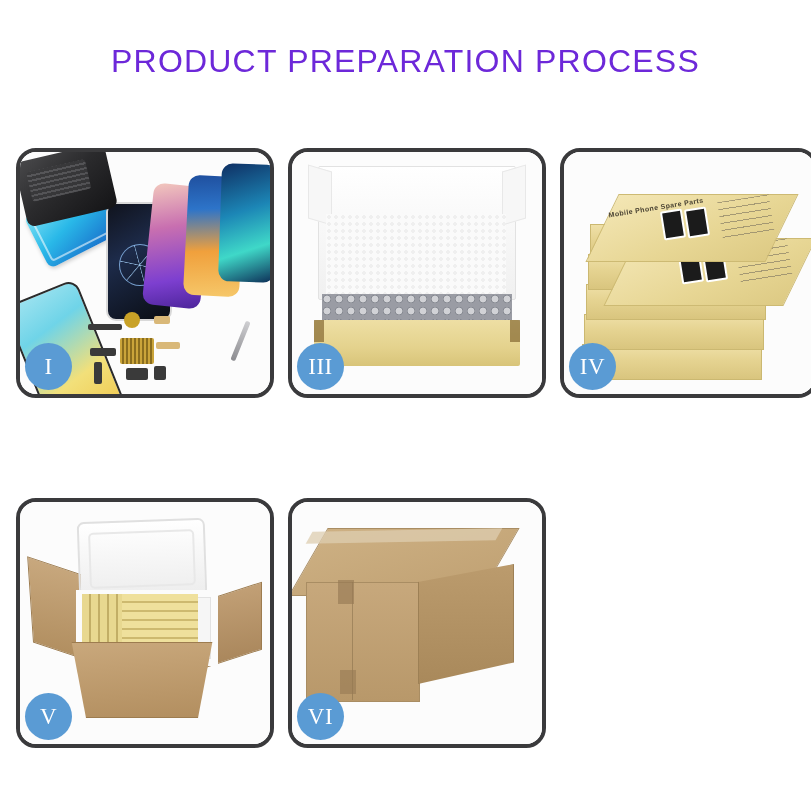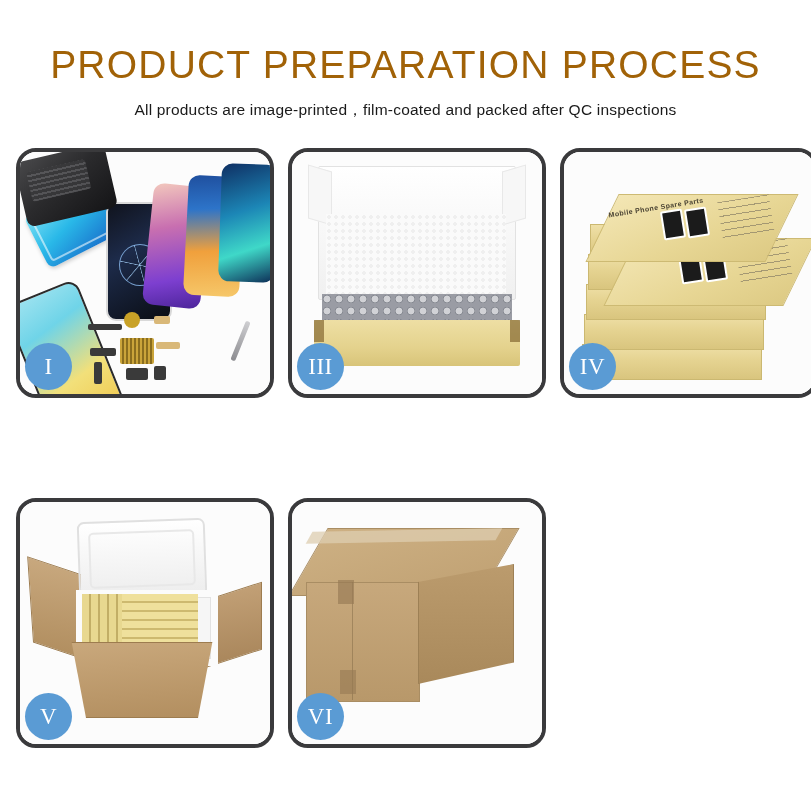--- a/index.html
+++ b/index.html
@@ -7,23 +7,23 @@
     background: #ffffff;
   }
   body {
     width: 811px; height: 811px;
     font-family: "Liberation Sans", sans-serif;
     overflow: hidden;
     position: relative;
   }
   .header { text-align: center; padding-top: 44px; }
   .title {
-    font-size: 39px;
+    font-size: 32px;
     letter-spacing: 1.2px;
-    color: #a16207;
+    color: #6d28d9;
     font-weight: 400;
     line-height: 1.1;
     white-space: nowrap;
   }
   .subtitle {
     font-size: 15.5px;
     color: #1a1a1a;
     margin-top: 13px;
     letter-spacing: 0.2px;
     white-space: nowrap;
@@ -306,21 +306,20 @@
   }
   .p6-seam{
     position:absolute; left:60px; top:80px; width:1px; height:118px; background: rgba(130,105,70,.5);
   }
 </style>
 </head>
 <body>
 
 <div class="header">
   <div class="title">PRODUCT PREPARATION PROCESS</div>
-  <div class="subtitle">All products are image-printed，film-coated and packed after QC inspections</div>
 </div>
 
 <div class="grid">
 
   <div class="panel">
     <div class="panel-inner">
       <div class="ph p1-blue"></div>
       <div class="ph p1-black">
         <div class="p1-crack"></div>
       </div>

